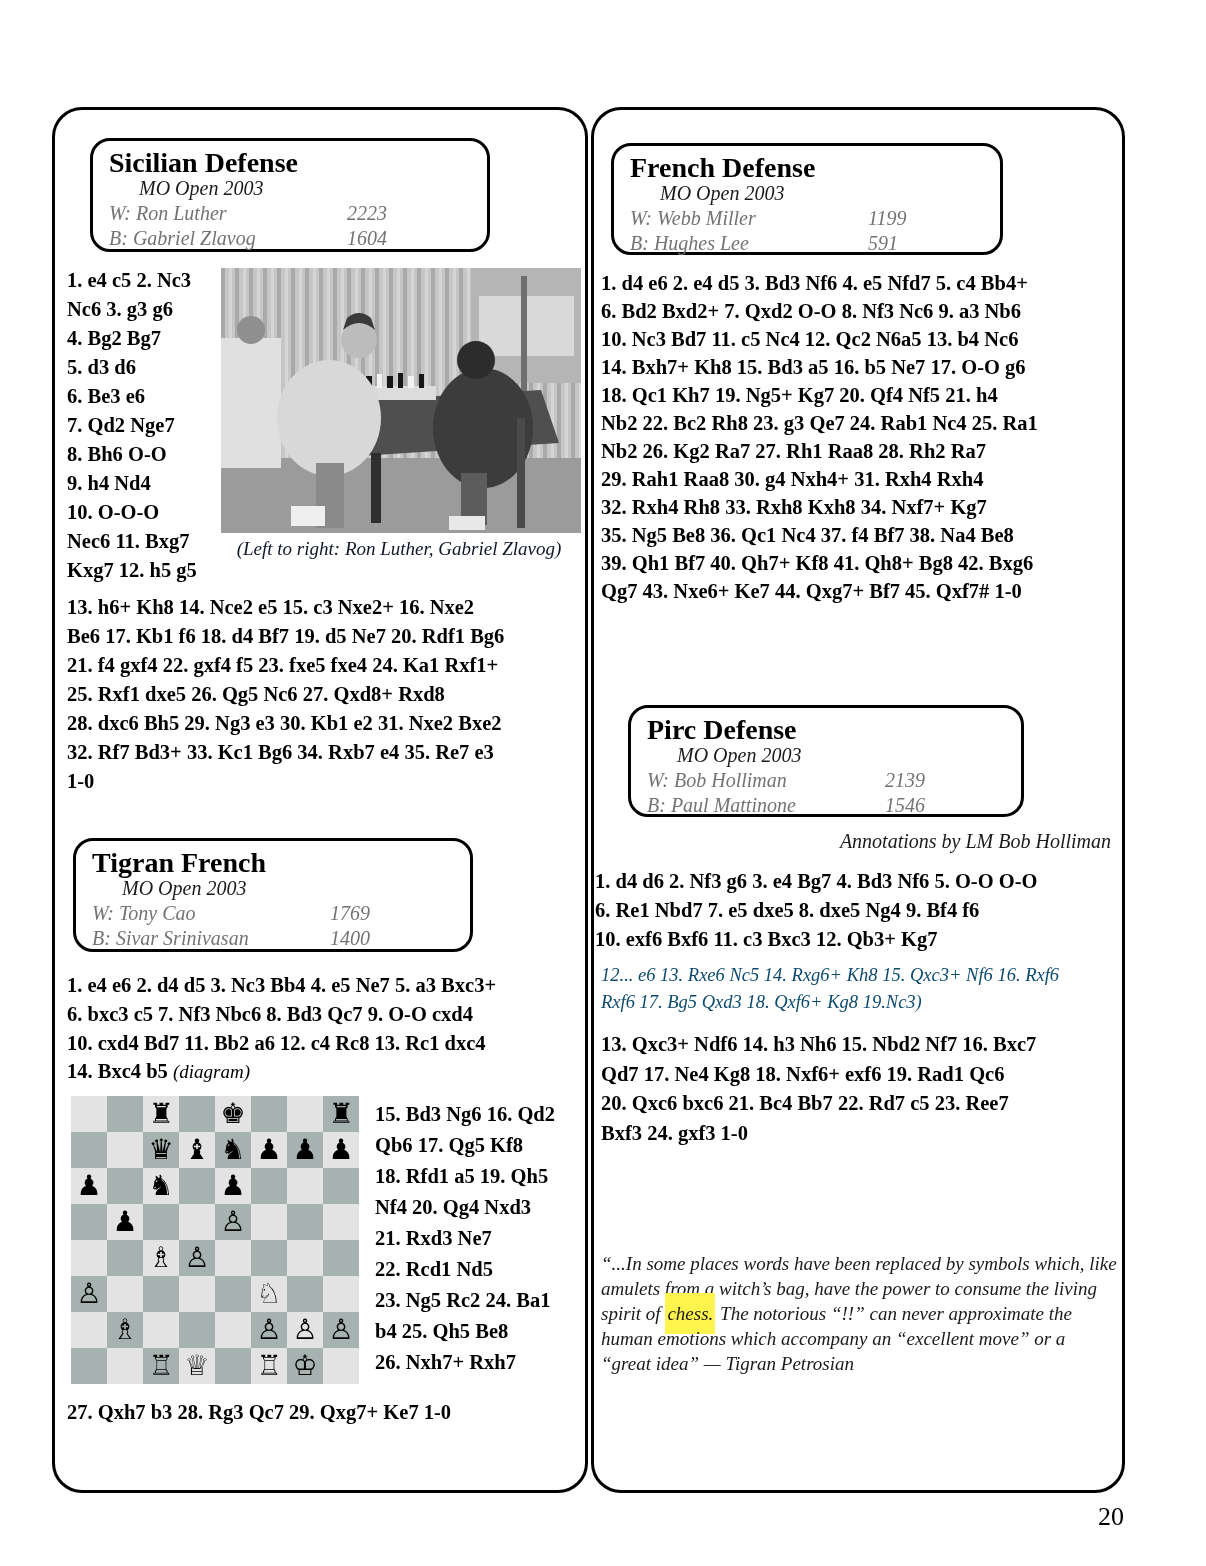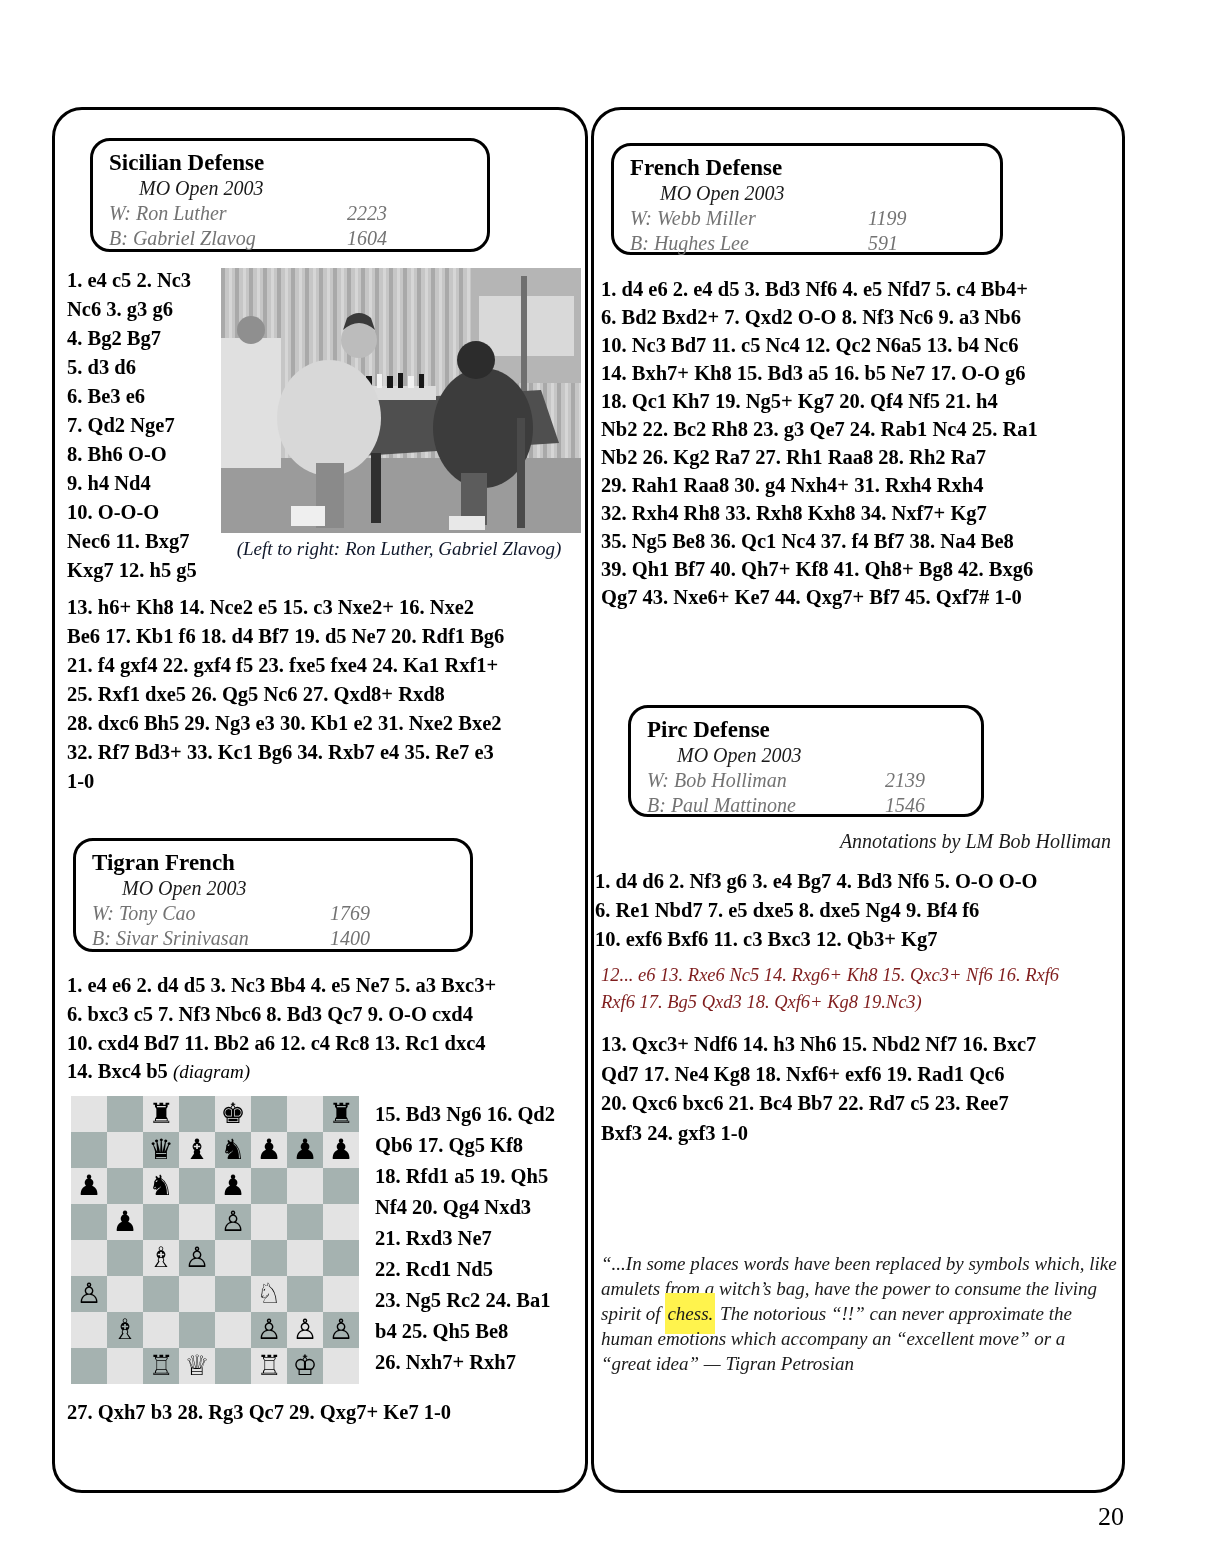--- a/index.html
+++ b/index.html
@@ -1,32 +1,32 @@
 <!DOCTYPE html>
 <html><head>
 <meta charset="utf-8">
 <style>
   html,body{margin:0;padding:0;background:#ffffff;}
   body{width:1206px;height:1566px;position:relative;font-family:"Liberation Serif",serif;color:#000;}
   .outer-box{position:absolute;border:3px solid #000;border-radius:30px;background:#fff;box-sizing:border-box;}
   #left-box{left:52px;top:107px;width:536px;height:1386px;}
   #right-box{left:591px;top:107px;width:534px;height:1386px;}
   .game-header{position:absolute;border:3px solid #000;border-radius:20px;background:#fff;box-sizing:border-box;padding:8px 0 8px 16px;}
-  .gh-title{font-weight:bold;font-size:23px;line-height:27px;}
+  .gh-title{font-weight:bold;font-size:28px;line-height:27px;}
   .gh-event{font-style:italic;font-size:20px;line-height:25px;margin-left:30px;color:#1a1a1a;}
   .gh-row{display:flex;font-style:italic;font-size:20px;line-height:25px;color:#737373;}
   .gh-name{width:238px;}
   .moves{position:absolute;font-weight:bold;font-size:20.5px;line-height:29px;white-space:pre-line;}
   .moves-beside{line-height:31px;}
   .caption{position:absolute;font-style:italic;font-size:19px;color:#0f172a;text-align:center;}
   .last-move-line{position:absolute;font-size:20.5px;}
   .last-move-line .bold{font-weight:bold;}
   .last-move-line .note{font-style:italic;font-size:19px;}
   .annot-credit{position:absolute;font-style:italic;font-size:20px;text-align:right;color:#1a1a1a;}
-  .variation{position:absolute;font-style:italic;font-size:18.5px;line-height:27px;white-space:pre-line;color:#7f1d1d;}
+  .variation{position:absolute;font-style:italic;font-size:18.5px;line-height:27px;white-space:pre-line;color:#0c4a6e;}
   .quote{position:absolute;font-style:italic;font-size:19px;line-height:25px;color:#1a1a1a;}
   .quote .hl{padding:10px 2px;}
   .page-number{position:absolute;right:82px;top:1502px;font-size:26px;}
   #board{position:absolute;left:16px;top:986px;display:grid;grid-template-columns:repeat(8,36px);grid-auto-rows:36px;}
   .sq{display:flex;align-items:center;justify-content:center;font-family:"DejaVu Sans",sans-serif;font-size:28px;line-height:36px;}
   .photo{position:absolute;left:166px;top:158px;width:360px;height:265px;overflow:hidden;}
 </style>
 </head>
 <body>
 
@@ -221,34 +221,34 @@
     <div class="gh-row">
         <span class="gh-name">W: Webb Miller</span>
         <span>1199</span>
       </div>
     <div class="gh-row">
         <span class="gh-name">B: Hughes Lee</span>
         <span>591</span>
       </div>
   </div>
 
-  <div class="moves" style="left:7px;top:165px;width:522px;line-height:28px;">1. d4 e6 2. e4 d5 3. Bd3 Nf6 4. e5 Nfd7 5. c4 Bb4+
+  <div class="moves" style="left:7px;top:159px;width:522px;line-height:28px;">1. d4 e6 2. e4 d5 3. Bd3 Nf6 4. e5 Nfd7 5. c4 Bb4+
 6. Bd2 Bxd2+ 7. Qxd2 O-O 8. Nf3 Nc6 9. a3 Nb6
 10. Nc3 Bd7 11. c5 Nc4 12. Qc2 N6a5 13. b4 Nc6
 14. Bxh7+ Kh8 15. Bd3 a5 16. b5 Ne7 17. O-O g6
 18. Qc1 Kh7 19. Ng5+ Kg7 20. Qf4 Nf5 21. h4
 Nb2 22. Bc2 Rh8 23. g3 Qe7 24. Rab1 Nc4 25. Ra1
 Nb2 26. Kg2 Ra7 27. Rh1 Raa8 28. Rh2 Ra7
 29. Rah1 Raa8 30. g4 Nxh4+ 31. Rxh4 Rxh4
 32. Rxh4 Rh8 33. Rxh8 Kxh8 34. Nxf7+ Kg7
 35. Ng5 Be8 36. Qc1 Nc4 37. f4 Bf7 38. Na4 Be8
 39. Qh1 Bf7 40. Qh7+ Kf8 41. Qh8+ Bg8 42. Bxg6
 Qg7 43. Nxe6+ Ke7 44. Qxg7+ Bf7 45. Qxf7# 1-0</div>
 
-  <div class="game-header" style="left:34px;top:595px;width:356px;height:112px;">
+  <div class="game-header" style="left:34px;top:595px;width:396px;height:112px;">
     <div class="gh-title">Pirc Defense</div>
     <div class="gh-event">MO Open 2003</div>
     <div class="gh-row">
         <span class="gh-name">W: Bob Holliman</span>
         <span>2139</span>
       </div>
     <div class="gh-row">
         <span class="gh-name">B: Paul Mattinone</span>
         <span>1546</span>
       </div>

